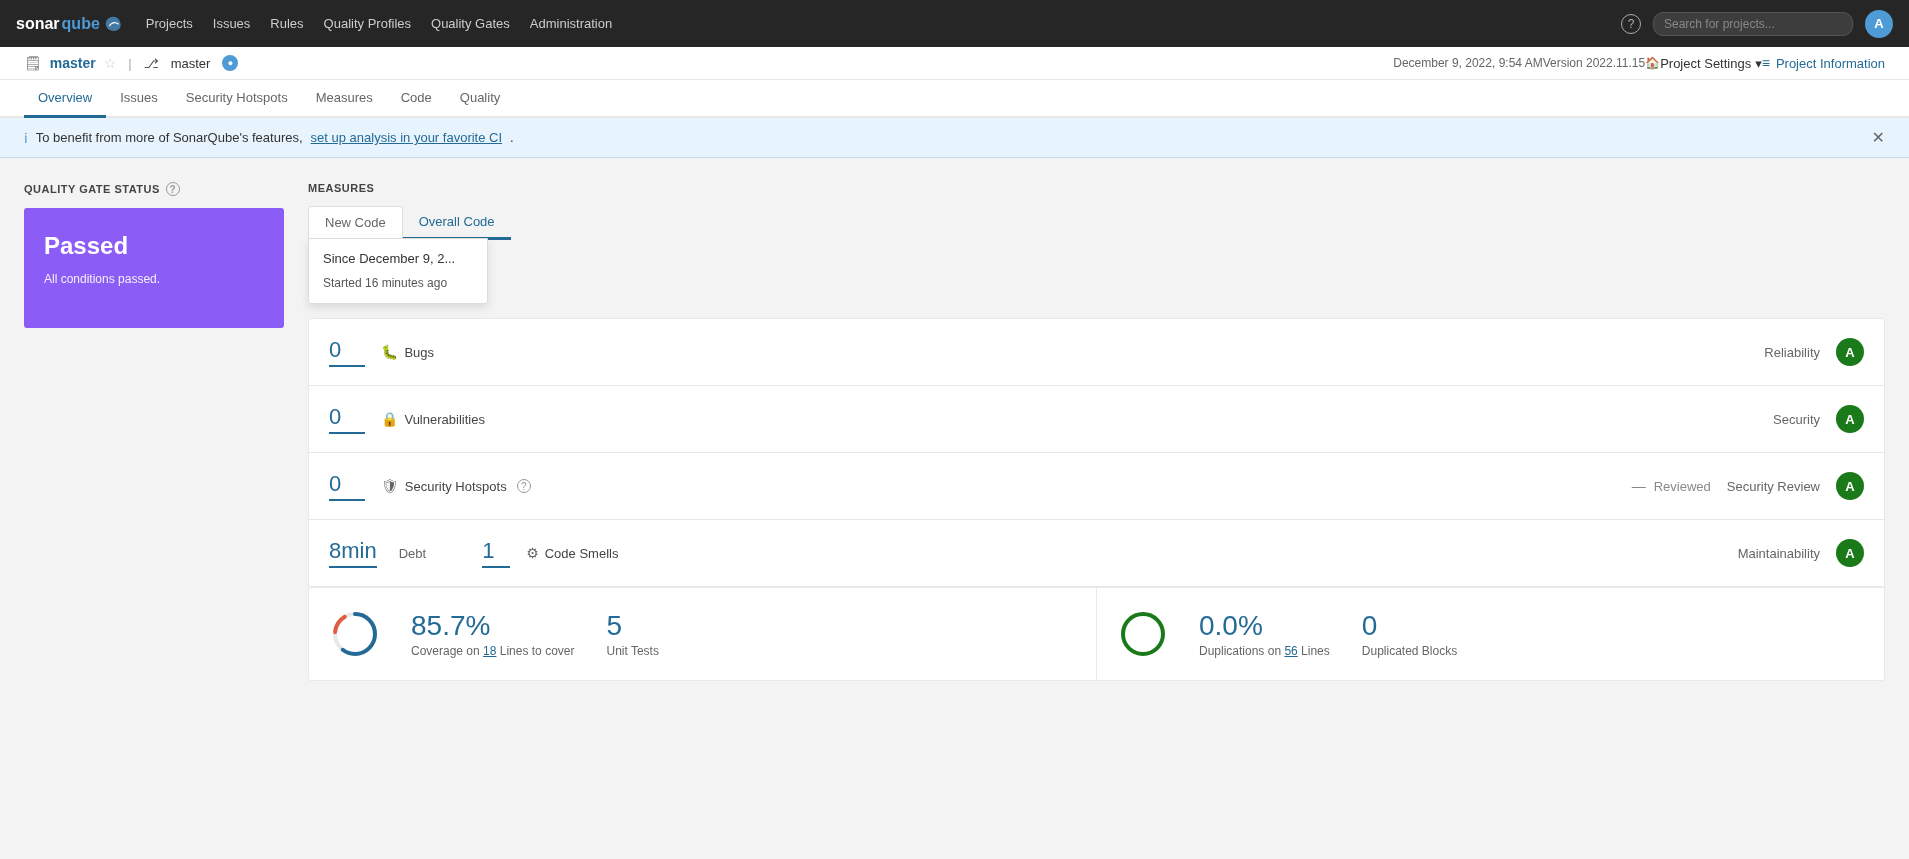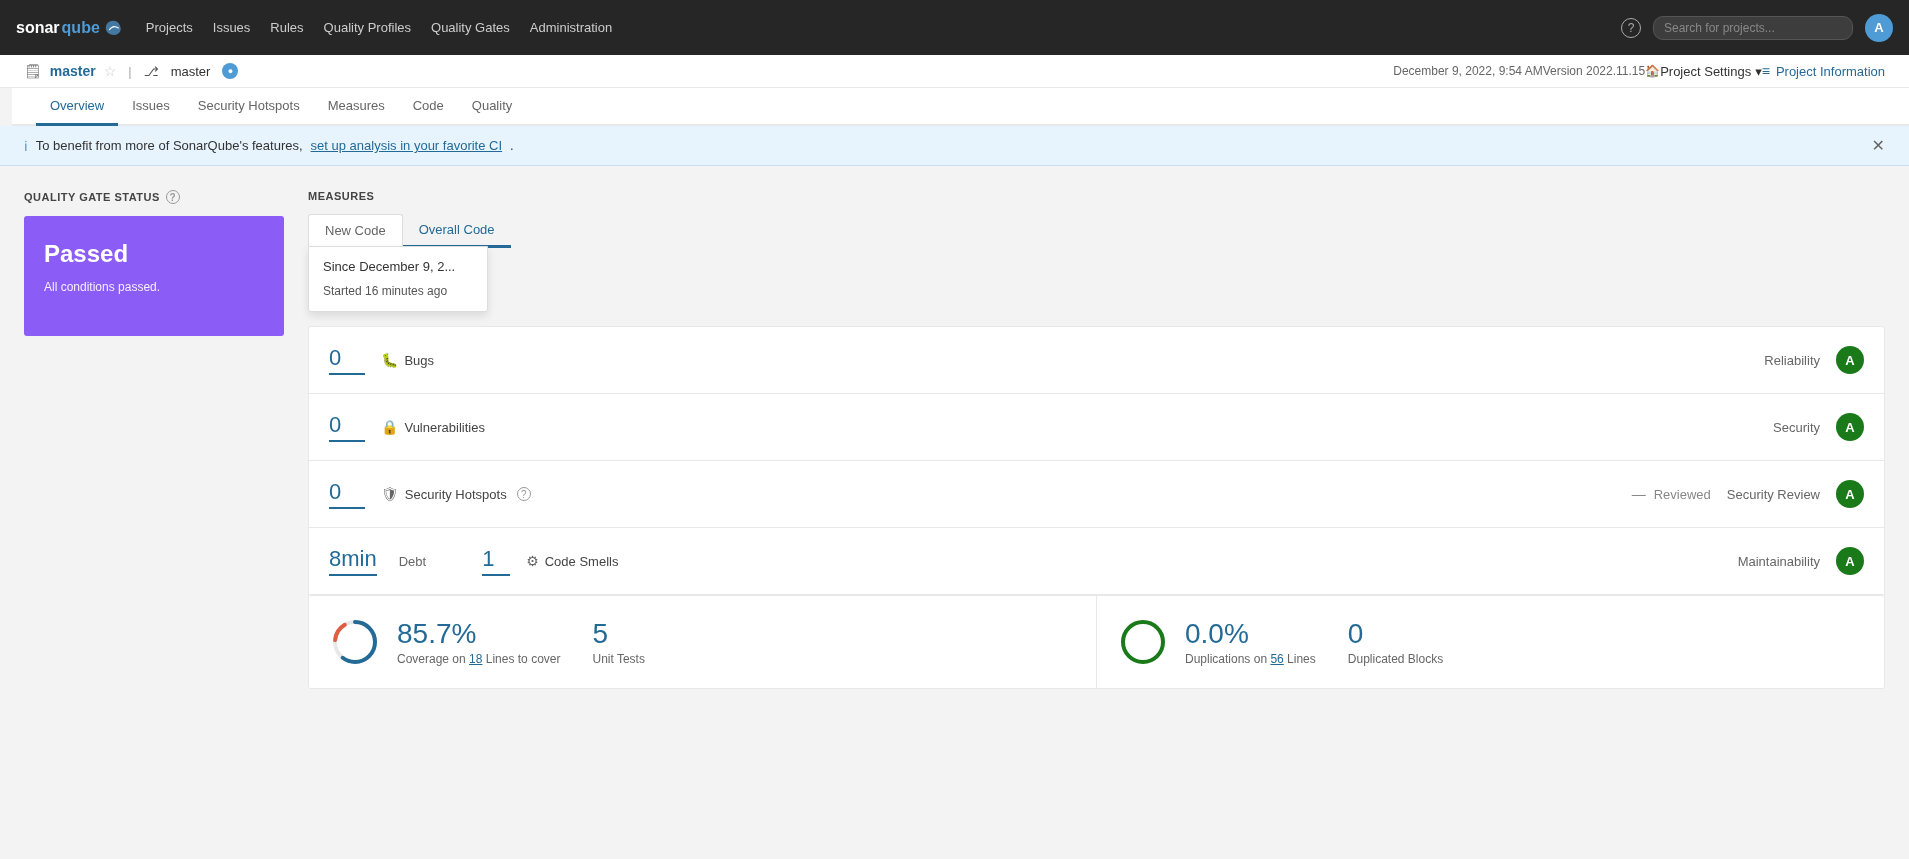--- a/index.html
+++ b/index.html
@@ -1,21 +1,21 @@
 <!DOCTYPE html>
 <html><head>
   <meta charset="utf-8">
   <style>
     * { box-sizing: border-box; margin: 0; padding: 0; }
     body { font-family: -apple-system, BlinkMacSystemFont, 'Segoe UI', sans-serif; font-size: 13px; background: #f3f3f3; color: #333; }
 
     
     .top-nav {
       background: #262626;
-      height: 55px;
+      height: 47px;
       display: flex;
       align-items: center;
       padding: 0 16px;
       gap: 24px;
     }
     .logo { color: white; font-size: 18px; font-weight: bold; display: flex; align-items: center; gap: 2px; }
     .top-nav-links { display: flex; gap: 20px; flex: 1; }
     .top-nav-links a {
       color: #ccc;
       text-decoration: none;
@@ -85,21 +85,20 @@
       font-size: 13px; color: #236a97; cursor: pointer; font-weight: 500;
     }
 
     
     .sub-nav {
       background: white;
       padding: 0 24px;
       display: flex;
       align-items: center;
       border-bottom: 2px solid #e8e8e8;
-      margin-left: 12px;
     }
     .sub-nav-link {
       padding: 10px 14px;
       font-size: 13px;
       color: #666;
       cursor: pointer;
       text-decoration: none;
       border-bottom: 3px solid transparent;
       margin-bottom: -2px;
     }
@@ -247,21 +246,21 @@
       overflow: hidden;
     }
     .bottom-left, .bottom-right {
       flex: 1;
       padding: 20px;
       display: flex;
       align-items: center;
       gap: 16px;
     }
     .bottom-left { border-right: 1px solid #e8e8e8; }
-    .bottom-stats { display: flex; gap: 32px; }
+    .bottom-stats { display: flex; gap: 32px; margin-left: 14px; }
     .stat-block {}
     .stat-value {
       font-size: 28px;
       font-weight: 300;
       color: #236a97;
     }
     .stat-label { font-size: 12px; color: #666; margin-top: 2px; }
     .stat-label a, .stat-underline { color: #236a97; text-decoration: underline; cursor: pointer; }
     .new-code-popup {
       background: white;

